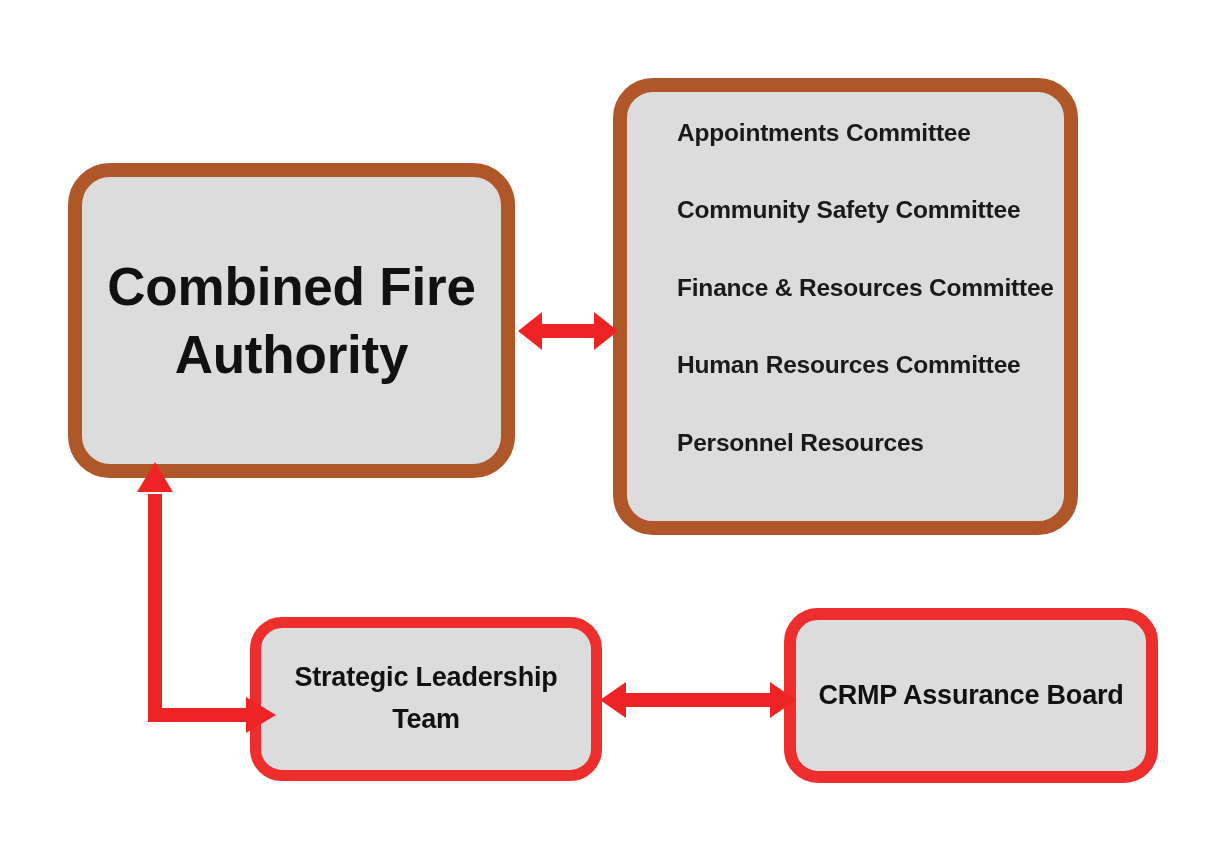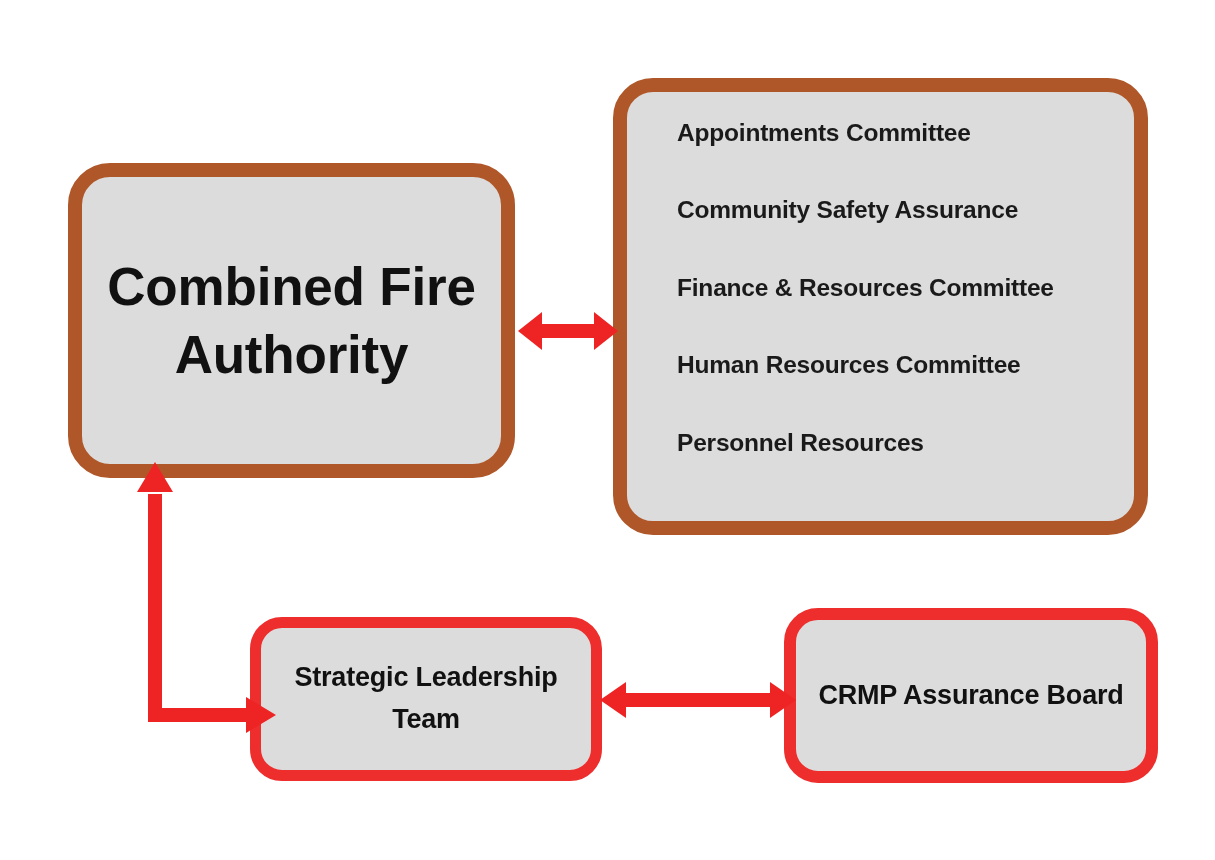--- a/index.html
+++ b/index.html
@@ -43,21 +43,21 @@
   #node-cfa .node-label {
     font-size: 53px;
     line-height: 1.28;
     padding: 0 9px;
   }
 
   
   #node-committees {
     left: 613px;
     top: 78px;
-    width: 535px;
+    width: 465px;
     height: 457px;
     border: 14px solid #b0572a;
     border-radius: 40px;
     display: block;
     padding: 26px 0 4px 50px;
   }
   #node-committees ul {
     list-style: none;
     margin: 0;
     padding: 0;
@@ -140,21 +140,21 @@
 
 <div id="canvas">
 
   <div class="node" id="node-cfa">
     <div class="node-label">Combined Fire Authority</div>
   </div>
 
   <div class="node" id="node-committees">
     <ul>
       <li>Appointments Committee</li>
-      <li>Community Safety Assurance</li>
+      <li>Community Safety Committee</li>
       <li>Finance &amp; Resources Committee</li>
       <li>Human Resources Committee</li>
       <li>Personnel Resources</li>
     </ul>
   </div>
 
   <div class="node" id="node-slt">
     <div class="node-label">Strategic Leadership Team</div>
   </div>
 

